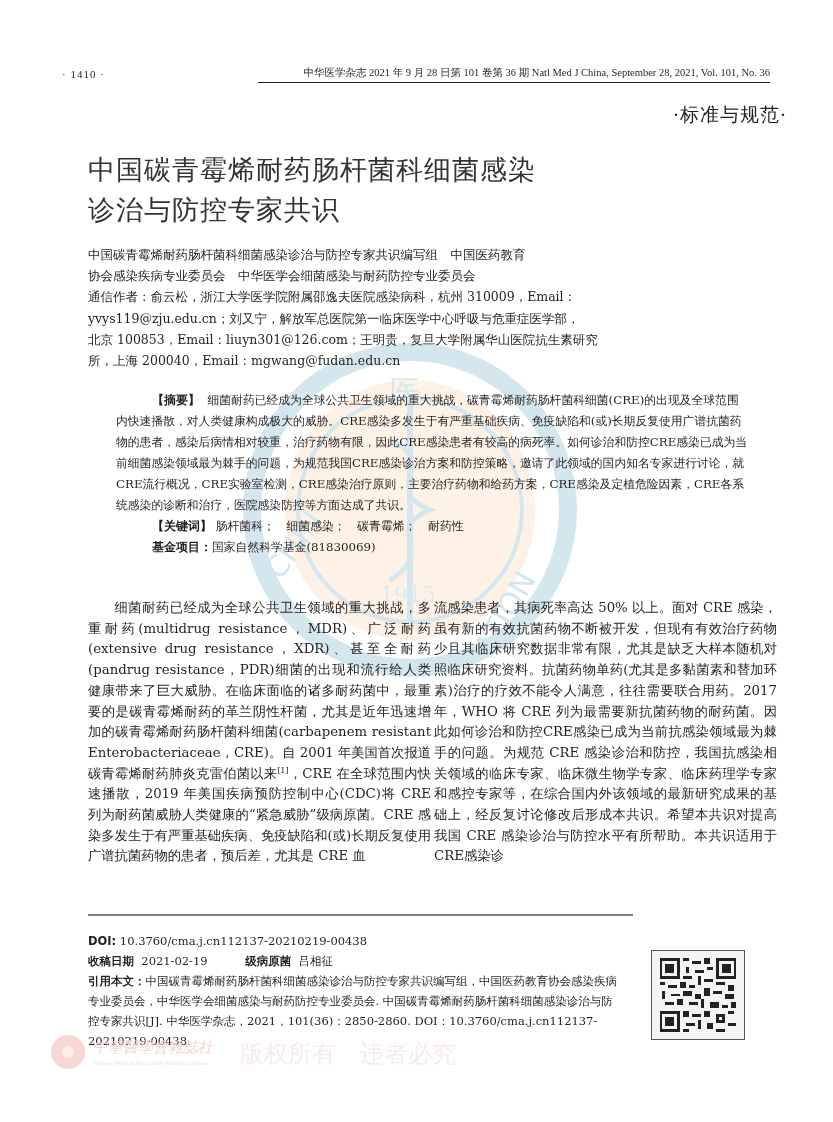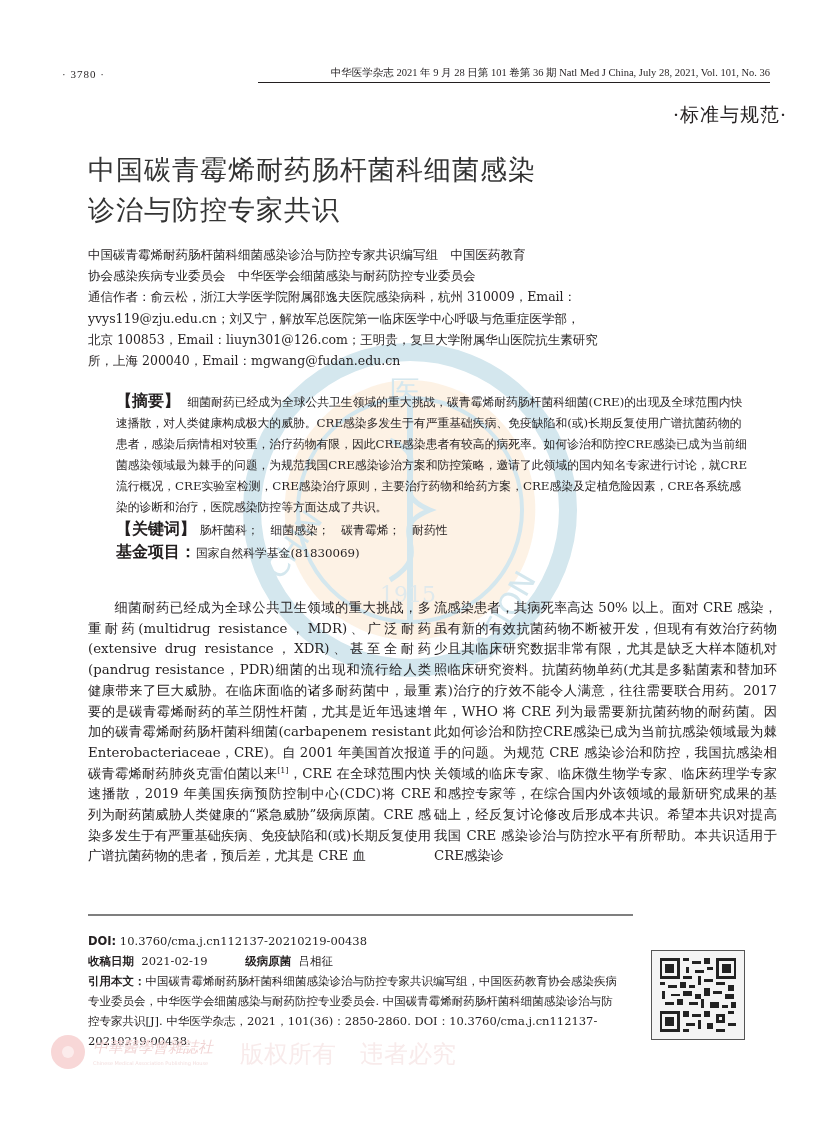--- a/index.html
+++ b/index.html
@@ -24,21 +24,21 @@
   .section-tag { right: 46px; top: 102px; font-size: 19px; letter-spacing: 1px; }
 
   .title { left: 88px; top: 150px; font-size: 27px; line-height: 40px; font-family: "DejaVu Sans", sans-serif; color: #333; letter-spacing: 1px; }
 
   .authors { left: 88px; top: 244px; width: 550px; font-size: 12.5px; line-height: 21.2px; color: #231f20; }
   .authors div { white-space: nowrap; }
 
   .abstract { left: 88px; top: 390px; width: 660px; font-size: 11.8px; line-height: 21px; }
   .abstract p { margin: 0; }
   .abstract .ind { padding-left: 28px; }
-  .abstract b { font-family: "DejaVu Sans", sans-serif; font-weight: bold; font-size: 16px; }
+  .abstract b { font-family: "DejaVu Sans", sans-serif; font-weight: bold; font-size: 12px; margin-left: 36px; }
 
   .col { top: 598px; width: 343px; font-size: 13.3px; line-height: 20.7px; text-align: justify; }
   .col-left { left: 88px; }
   .col-right { left: 434px; }
   .col p { margin: 0; }
   .col .indent { text-indent: 2em; }
   sup { font-size: 8px; line-height: 0; }
 
   .divider { left: 88px; top: 914px; width: 545px; height: 2px; background: #7f7f7f; }
 
@@ -57,22 +57,22 @@
   <circle cx="170" cy="170" r="158" fill="none" stroke="#d4e7ee" stroke-width="18"></circle>
   <circle cx="170" cy="170" r="112" fill="none" stroke="#d4e7ee" stroke-width="4"></circle>
   <path d="M170 60 L170 280" stroke="#d4e7ee" stroke-width="6"></path>
   <path d="M150 100 C 200 120 140 150 190 170 C 140 190 200 210 150 240" stroke="#d4e7ee" stroke-width="5" fill="none"></path>
   <text x="150" y="62" font-size="30" fill="#d4e7ee" font-family="DejaVu Sans, sans-serif">医</text>
   <text x="140" y="262" font-size="22" fill="#dfe9ec" font-family="DejaVu Serif, serif">1915</text>
   <text x="40" y="200" font-size="30" fill="#d4e7ee" font-family="DejaVu Sans, sans-serif" transform="rotate(-55 80 220)">CHIN</text>
   <text x="200" y="290" font-size="30" fill="#d4e7ee" font-family="DejaVu Sans, sans-serif" transform="rotate(-60 250 260)">ATION</text>
 </svg>
 
-<div class="abs pg-num">· 3780 ·</div>
-<div class="abs running-head">中华医学杂志 2021 年 9 月 28 日第 101 卷第 36 期   Natl Med J China, July 28, 2021, Vol. 101, No. 36</div>
+<div class="abs pg-num">· 1410 ·</div>
+<div class="abs running-head">中华医学杂志 2021 年 9 月 28 日第 101 卷第 36 期   Natl Med J China, September 28, 2021, Vol. 101, No. 36</div>
 <div class="abs section-tag">·标准与规范·</div>
 
 <div class="abs title">
   <div>中国碳青霉烯耐药肠杆菌科细菌感染</div>
   <div>诊治与防控专家共识</div>
 </div>
 
 <div class="abs authors">
   <div>中国碳青霉烯耐药肠杆菌科细菌感染诊治与防控专家共识编写组　中国医药教育</div>
   <div>协会感染疾病专业委员会　中华医学会细菌感染与耐药防控专业委员会</div>

